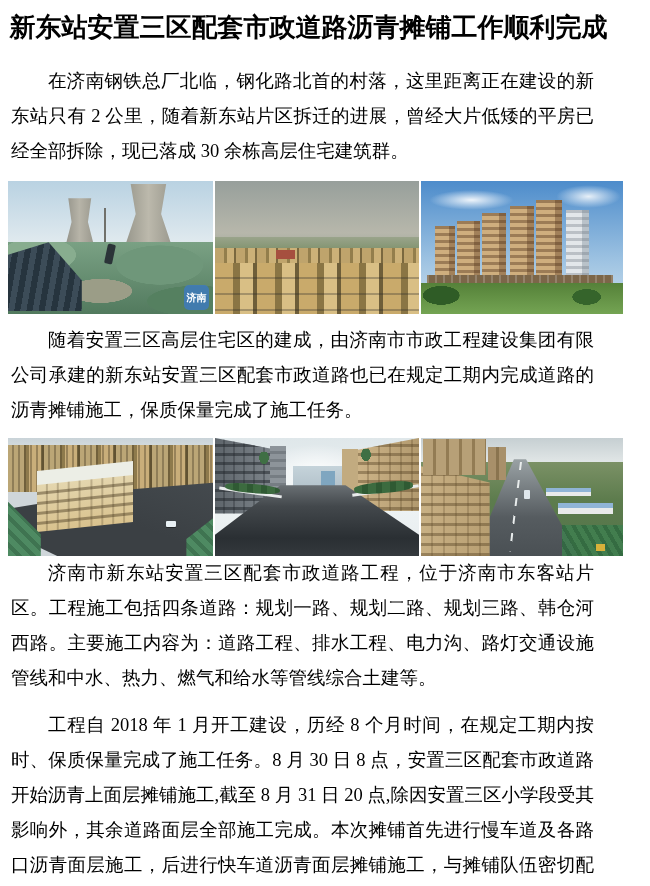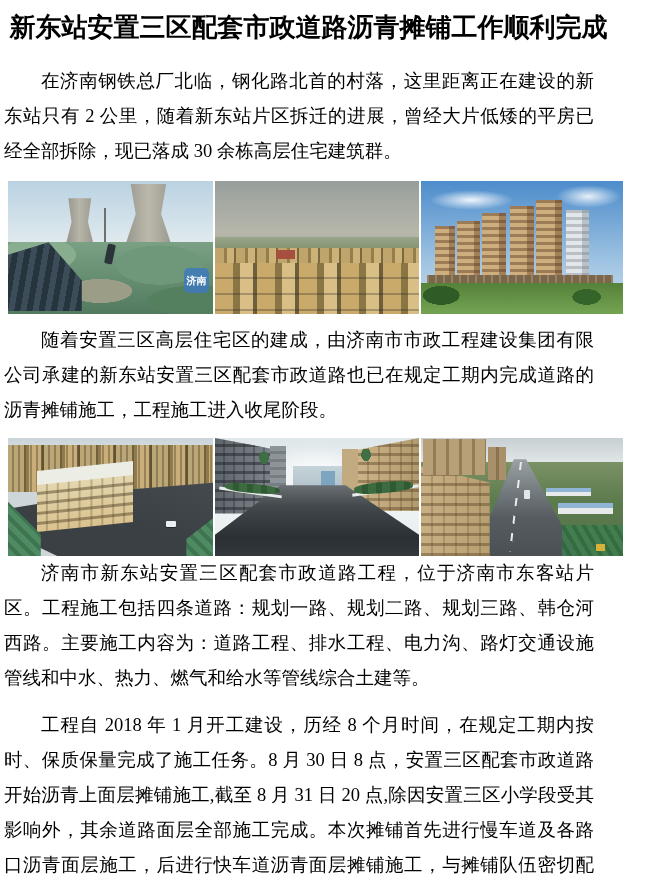--- a/index.html
+++ b/index.html
@@ -1,21 +1,21 @@
 <!DOCTYPE html>
 <html lang="zh"><head>
 <meta charset="utf-8">
 <style>
   html,body{margin:0;padding:0;background:#fff;}
   body{width:650px;height:886px;overflow:hidden;position:relative;
        font-family:"Liberation Serif","DejaVu Serif",serif;color:#000;}
   .page{width:617px;}
   .title{margin:10px 0 0;white-space:nowrap;text-align:center;
          font:700 26px/36px "Liberation Serif","DejaVu Serif",serif;color:#000;}
-  .body-col{padding:0 23px 0 4px;}
+  .body-col{padding:0 23px 0 11px;}
   .para{margin:0;font-size:18.5px;line-height:35px;text-align:justify;
         text-indent:2em;color:#000;}
   .p1{margin-top:18px;}
   .p2{margin-top:9px;}
   .p3{}
   .p4{margin-top:12px;}
   .row{display:flex;gap:2px;margin-left:8px;}
   .row1{margin-top:12px;height:133px;}
   .row2{margin-top:10px;height:118px;}
   .photo{position:relative;margin:0;overflow:hidden;flex:0 0 auto;height:100%;background:#cfd6da;}
@@ -35,21 +35,21 @@
      background:
       radial-gradient(ellipse 30% 40% at 15% 18%,#88ad8f 0 60%,rgba(0,0,0,0) 61%),
       radial-gradient(ellipse 35% 45% at 74% 32%,#6f977a 0 60%,rgba(0,0,0,0) 61%),
       radial-gradient(ellipse 28% 30% at 45% 68%,#9b9d87 0 55%,rgba(0,0,0,0) 56%),
       radial-gradient(ellipse 40% 35% at 92% 82%,#558060 0 60%,rgba(0,0,0,0) 61%),
       linear-gradient(180deg,#7aa184,#527a5e);}
   .ph1-truck{left:0;bottom:2%;width:36%;height:52%;
      background:repeating-linear-gradient(100deg,#3c4c58 0 6px,#26343e 6px 12px);
      clip-path:polygon(0 18%,55% 0,100% 55%,100% 100%,0 100%);}
   .ph1-person{left:48%;top:47%;width:8px;height:20px;background:#2b3438;border-radius:2px;transform:rotate(12deg);}
-  .watermark{position:absolute;right:4px;bottom:21px;width:25px;height:25px;border-radius:5px;
+  .watermark{position:absolute;right:4px;bottom:4px;width:25px;height:25px;border-radius:5px;
      background:rgba(62,122,188,.85);color:#fff;display:flex;align-items:center;justify-content:center;
      font:700 10px/12px "Liberation Sans","DejaVu Sans",sans-serif;}
 
   
   .ph2-sky{left:0;top:0;width:100%;height:46%;background:linear-gradient(180deg,#979f9b,#b7b7ab 85%,#abb0a1);}
   .ph2-field{left:0;top:42%;width:100%;height:12%;background:linear-gradient(180deg,#9aa48b,#7b8f68);}
   .ph2-far{left:0;top:50%;width:100%;height:14%;
      background:repeating-linear-gradient(90deg,#bfa46c 0 9px,#937e4c 9px 12px,#ccb178 12px 19px,#7a683f 19px 21px);}
   .ph2-near{left:0;top:62%;width:100%;height:38%;
      background:
@@ -204,21 +204,21 @@
       <i class="ph3-tw ph3-t3"></i>
       <i class="ph3-tw ph3-t4"></i>
       <i class="ph3-tw ph3-t5"></i>
       <i class="ph3-t6"></i>
       <i class="ph3-podium"></i>
       <i class="ph3-park"></i>
     </figure>
   </div>
 
   <div class="body-col">
-    <p class="para p2">随着安置三区高层住宅区的建成，由济南市市政工程建设集团有限公司承建的新东站安置三区配套市政道路也已在规定工期内完成道路的沥青摊铺施工，工程施工进入收尾阶段。</p>
+    <p class="para p2">随着安置三区高层住宅区的建成，由济南市市政工程建设集团有限公司承建的新东站安置三区配套市政道路也已在规定工期内完成道路的沥青摊铺施工，保质保量完成了施工任务。</p>
   </div>
 
   <div class="row row2">
     <figure class="photo ph-a">
       <i class="ph4-sky"></i>
       <i class="ph4-far"></i>
       <i class="ph4-road"></i>
       <i class="ph4-roof"></i>
       <i class="ph4-bldg"></i>
       <i class="ph4-tarp1"></i>

